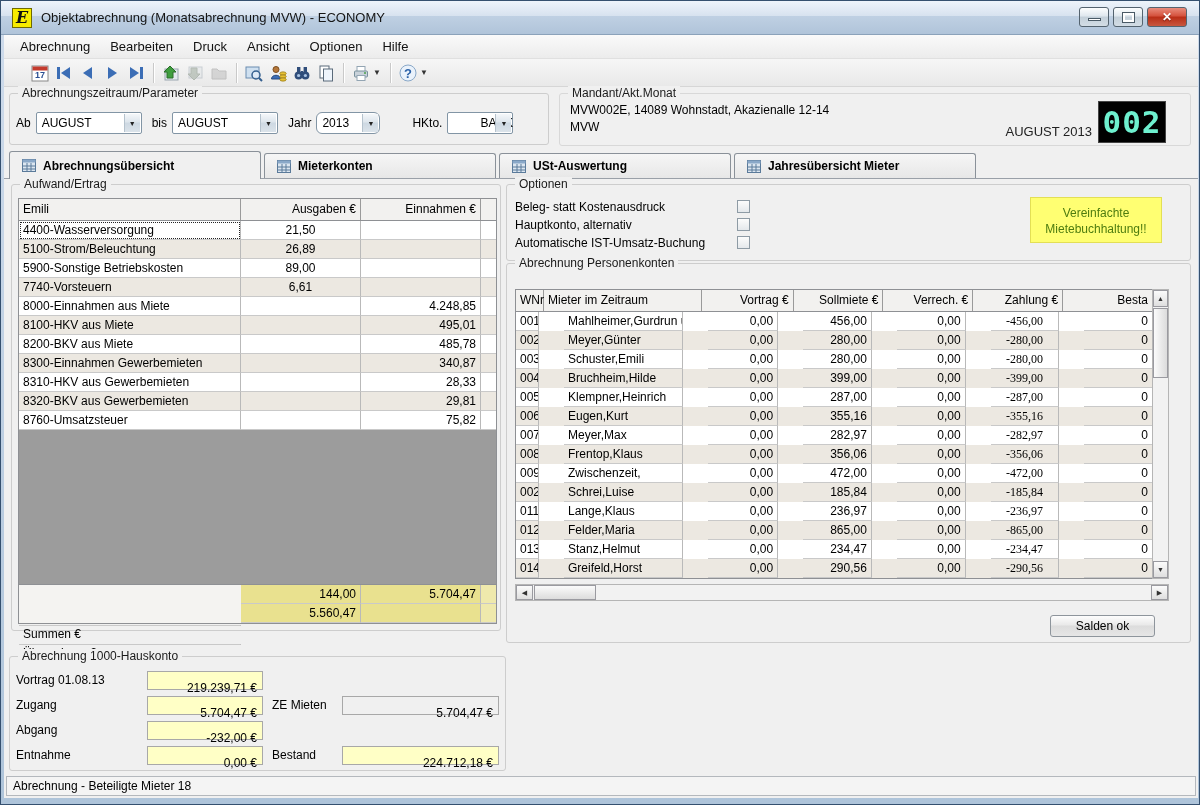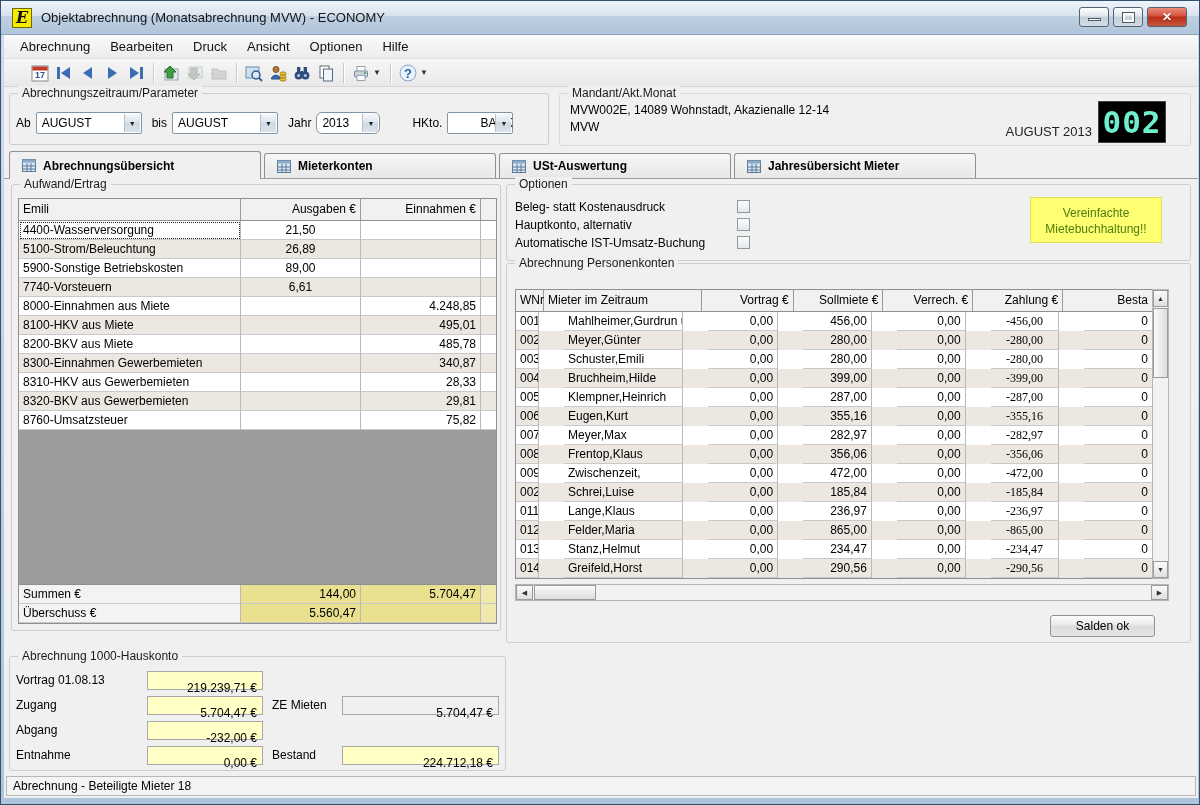--- a/index.html
+++ b/index.html
@@ -78,21 +78,21 @@
   .ae-h0 { width:222px; } .ae-h1 { width:120px; text-align:right; } .ae-h2 { width:120px; text-align:right; } .ae-h3 { width:15px; border-right:none; }
   .ae-row { display:flex; height:19px; }
   .ae-row.odd { background:#ece8e1; }
   .ae-row .c { border-right:1px solid #b9b9b9; border-bottom:1px solid #c9c9c9; padding:0 4px; line-height:18px;
     white-space:nowrap; overflow:hidden; }
   .ae-row .c0 { width:222px; } .ae-row .c1 { width:120px; text-align:center; } .ae-row .c2 { width:120px; text-align:right; } .ae-row .c3 { width:15px; border-right:none; padding:0; }
   #ae-rows div.ae-row:nth-of-type(1) .c0 { outline:1px dotted #222; outline-offset:-2px; }
   .ae-filler { height:155px; background:#9c9c9c; border-bottom:1px solid #8e9094; }
   .sum-row { display:flex; height:19px; background:#f4f3f1; }
   .sum-row .c { border-right:1px solid #b9b9b9; border-bottom:1px solid #c9c9c9; padding:0 4px; line-height:18px; }
-  .sum-row .c0 { width:222px; } .sum-row .c1 { width:120px; text-align:right; background:#e9e18f; }
+  .sum-row .c0 { width:222px;margin-top:40px; } .sum-row .c1 { width:120px; text-align:right; background:#e9e18f; }
   .sum-row .c2 { width:120px; text-align:right; background:#e9e18f; } .sum-row .c3 { width:15px; border-right:none; background:#efe9ac; padding:0; }
 
   
   .g-optionen { left:502px; top:97px; width:685px; height:77px; }
   .chk-row { position:absolute; left:8px; height:16px; display:flex; align-items:center; }
   .checkbox { position:absolute; left:230px; width:13px; height:13px; border:1px solid #8e9ba5;
     background:linear-gradient(#fcfcfc,#e4e8eb); }
   .note { position:absolute; right:28px; top:12px; width:132px; height:46px; background:#ffff72;
     border:1px solid #e3df55; color:#4d7c0f; text-align:center; padding-top:7px; line-height:16px; }
 

